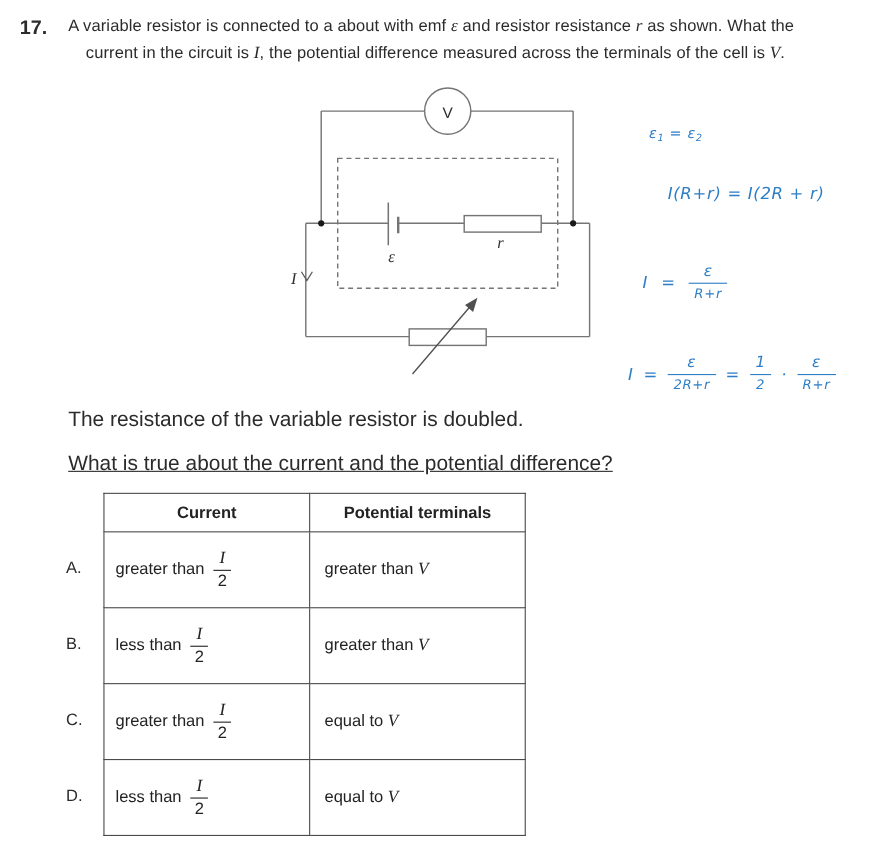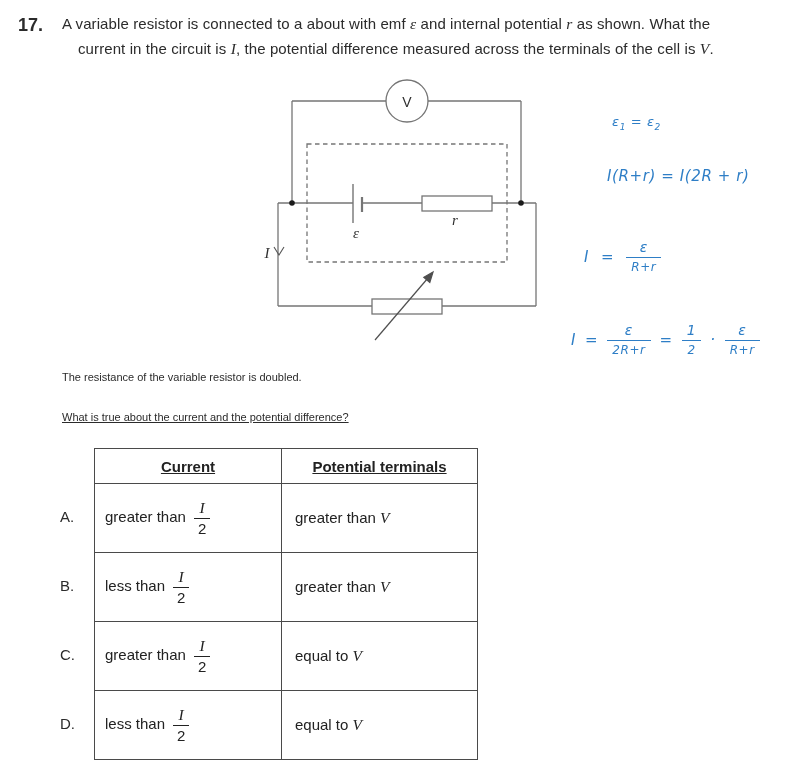--- a/index.html
+++ b/index.html
@@ -17,54 +17,54 @@
   
   .circuit{left:250px;top:75px;}
   .circuit text{fill:#2f2f2f;}
   .clabel{font-family:"Liberation Serif", serif;font-style:italic;font-size:15px;}
   .vlabel{font-family:"Liberation Sans", sans-serif;font-size:14px;fill:#3c3c3c;}
   
   .note{
     color:#2e7ec6;font-family:"DejaVu Sans", sans-serif;font-style:italic;
     font-size:15px;display:flex;align-items:center;letter-spacing:0.6px;white-space:nowrap;
   }
-  .note1{left:612px;top:114px;font-size:13px;}
+  .note1{left:590px;top:114px;font-size:13px;}
   .note1 sub{font-size:9px;font-style:italic;}
   .note2{left:607px;top:167px;font-style:italic;}
   .note3{left:584px;top:240px;gap:12px;}
   .note4{left:571px;top:323px;gap:9px;}
   .hfrac{display:inline-flex;flex-direction:column;align-items:center;line-height:1.1;}
   .hfrac .hnum{padding:0 5px 2px;font-size:14px;}
   .hfrac .hden{border-top:1.5px solid currentColor;padding:3px 5px 0;font-size:12px;}
   
-  .stmt{font-size:11px;white-space:nowrap;}
+  .stmt{font-size:19px;white-space:nowrap;}
   .stmt1{left:62px;top:371px;}
   .stmt2{left:62px;top:411px;text-decoration:underline;}
   
   table.answers{
     position:absolute;left:94px;top:448px;border-collapse:collapse;table-layout:fixed;
     font-size:15px;color:#222;
   }
   table.answers th, table.answers td{border:1px solid #4a4a4a;}
-  table.answers th{font-weight:bold;text-align:center;font-size:15px;text-decoration:underline;}
+  table.answers th{font-weight:bold;text-align:center;font-size:15px;}
   thead tr{height:35px;}
   tbody tr{height:69px;}
   td.c1{width:175px;padding-left:10px;}
   td.c2{width:181px;padding-left:13px;}
   th.h1{width:175px;} th.h2{width:181px;}
   .frac{display:inline-flex;flex-direction:column;align-items:center;line-height:1;vertical-align:middle;margin-left:8px;}
   .frac .num{padding:0 4px 3px;}
   .frac .den{border-top:1.2px solid #222;padding:2px 4px 0;}
   .letter{position:absolute;left:60px;font-size:15px;color:#2b2b2b;}
 </style>
 </head>
 <body>
 
 <div class="abs qnum">17.</div>
-<div class="abs qline qline1"><span>A variable resistor is connected to a about with emf </span><span class="mi">ε</span><span> and internal potential </span><span class="mi">r</span><span> as shown. What the</span></div>
+<div class="abs qline qline1"><span>A variable resistor is connected to a about with emf </span><span class="mi">ε</span><span> and resistor resistance </span><span class="mi">r</span><span> as shown. What the</span></div>
 <div class="abs qline qline2"><span>current in the circuit is </span><span class="mi">I</span><span>, the potential difference measured across the terminals of the cell is </span><span class="mi">V</span><span>.</span></div>
 
 <svg class="abs circuit" width="310" height="295" viewBox="0 0 310 295">
   <g stroke="#757575" stroke-width="1.3" fill="none">
 
     <path d="M42,26 H136"></path>
     <path d="M178,26 H271"></path>
     <path d="M42,26 V128"></path>
     <path d="M271,26 V128"></path>
     <circle cx="157" cy="26" r="21" fill="#ffffff"></circle>

